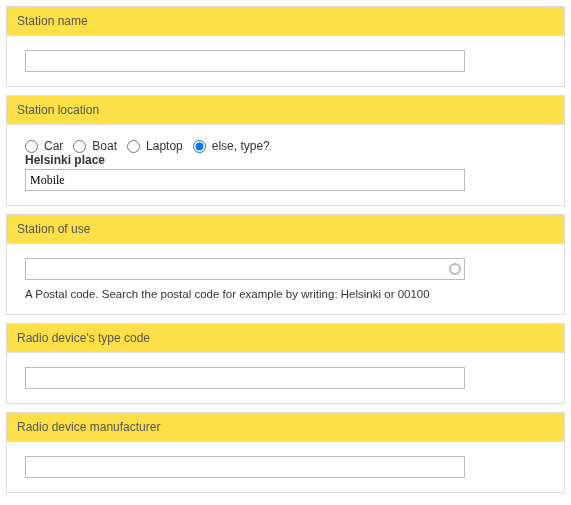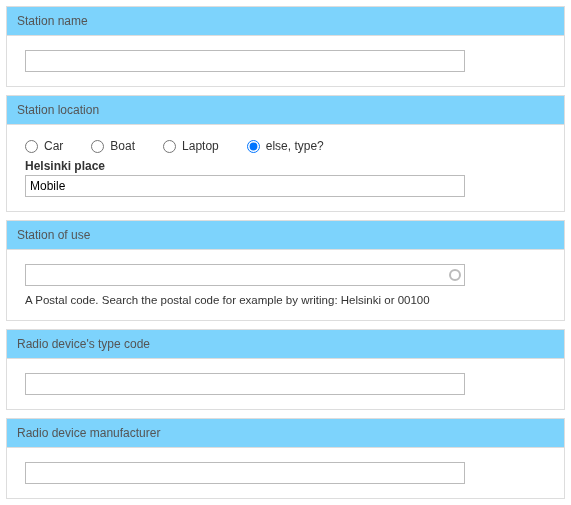--- a/index.html
+++ b/index.html
@@ -11,45 +11,45 @@
     color: #333;
     background: #fff;
     width: 571px;
   }
   .section {
     border: 1px solid #ddd;
     margin-bottom: 8px;
     background: #fff;
   }
   .section-header {
-    background: #7dd3fc;
+    background: #fde047;
     color: #555;
     padding: 7px 10px;
     font-size: 12px;
     border-bottom: 1px solid #ddd;
   }
   .section-body {
     padding: 14px 18px;
   }
   .text-input {
     width: 440px;
     height: 22px;
     border: 1px solid #bbb;
     padding: 2px 4px;
-    font-family: Liberation Sans, sans-serif;
+    font-family: Liberation Serif, serif;
     font-size: 12px;
   }
   .text-input-wide {
     width: 440px;
   }
   .radio-row {
     display: flex;
     align-items: center;
-    gap: 18px;
-    margin-bottom: 6px;
+    gap: 0;
+    margin-bottom: 0;
     flex-wrap: wrap;
   }
   .radio-row label {
     margin-right: 10px;
     display: inline-flex;
     align-items: center;
     gap: 6px;
   }
   .radio-row input[type="radio"] {
     margin: 0;

